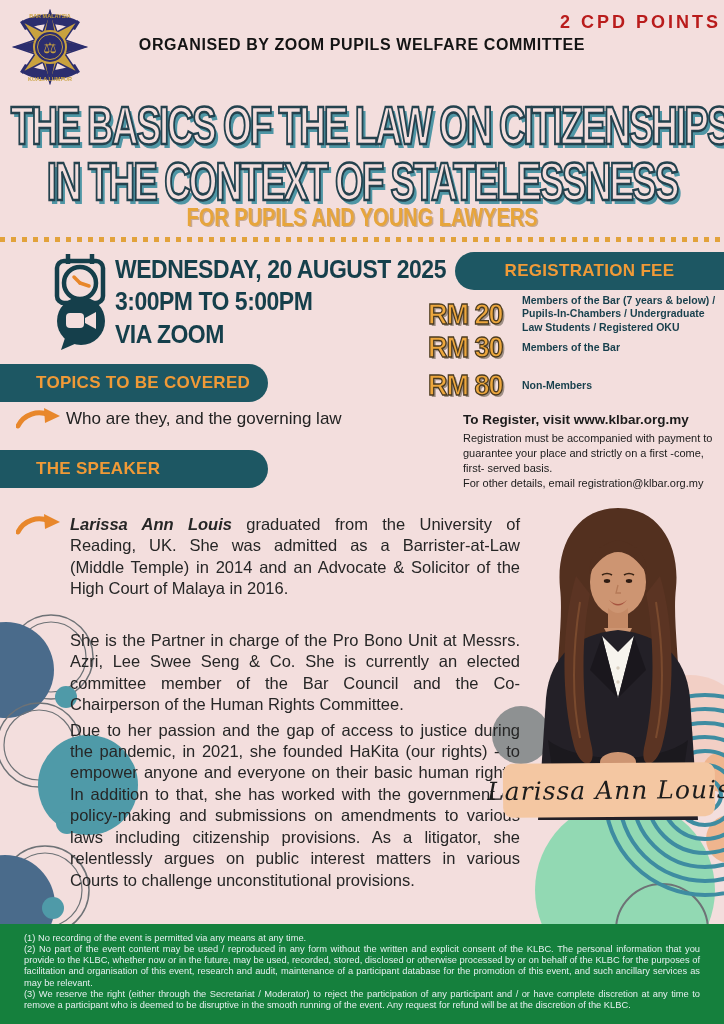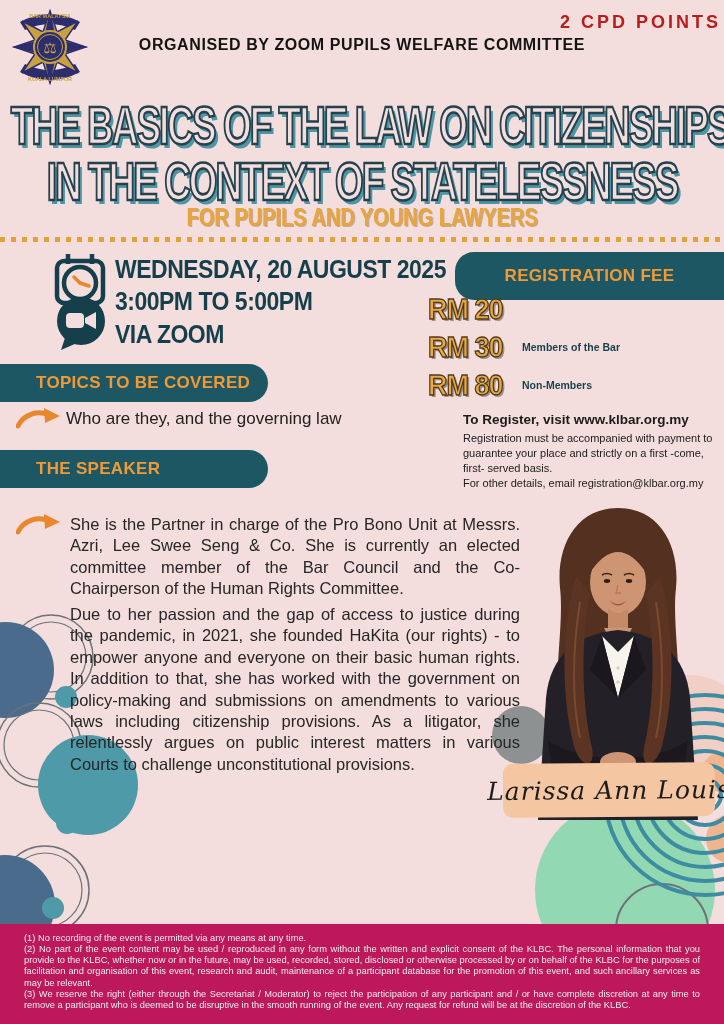--- a/index.html
+++ b/index.html
@@ -24,21 +24,21 @@
   .subtitle{left:0;right:0;top:203px;text-align:center;font-weight:800;font-size:20px;
     color:#e7a53b;text-shadow:1.5px 1.5px 0 rgba(120,70,10,.35);
     transform:scaleY(1.25);transform-origin:50% 0;z-index:2;}
   .dotline{left:0;right:0;top:237px;height:5px;z-index:2;
     background:repeating-linear-gradient(90deg,#e2a23b 0 5px,transparent 5px 11px);}
   
   .event-text{left:115px;top:253px;color:#153f4b;font-weight:800;font-size:23px;
     letter-spacing:-.5px;line-height:29px;transform:scaleY(1.12);transform-origin:0 0;z-index:2;}
   
   .pill{background:#1d5763;color:#f09a37;font-weight:800;z-index:2;display:flex;align-items:center;}
-  .pill-right{left:455px;right:0;top:252px;height:48px;border-radius:19px 0 0 19px;
+  .pill-right{left:455px;right:0;top:252px;height:38px;border-radius:19px 0 0 19px;
     justify-content:center;font-size:17px;letter-spacing:.3px;}
   .pill-left{left:0;width:268px;height:38px;border-radius:0 19px 19px 0;padding-left:36px;
     font-size:17px;letter-spacing:.3px;box-sizing:border-box;}
   .pill-topics{top:364px;} .pill-speaker{top:450px;}
   
   .fees{left:428px;top:294px;width:292px;z-index:2;}
   .fee-row{position:absolute;left:0;display:flex;align-items:center;}
   .fee-amount{width:92px;font-weight:800;font-size:27px;color:#eda73d;letter-spacing:-1px;
     -webkit-text-stroke:1.2px #4a3a20;text-shadow:2px 2px 0 rgba(57,48,28,.45);
     transform:scaleY(1.1);transform-origin:0 50%;}
@@ -55,21 +55,21 @@
     line-height:1.3;text-align:justify;}
   .bio p{margin:0 0 30px 0;}
   .bio p.p2{margin-bottom:4px;}
   .bio .bname{font-weight:800;font-style:italic;}
   
   .banner{left:503px;top:763px;width:212px;height:54px;background:#f4c7a2;border-radius:10px;
     display:flex;align-items:center;justify-content:center;z-index:4;transform:rotate(-.5deg);}
   .banner span{font-family:"DejaVu Serif", serif;font-style:italic;font-size:25px;color:#1c1c1c;
     letter-spacing:1px;white-space:nowrap;}
   
-  .footer{left:0;right:0;bottom:0;height:100px;background:#be185d;color:#e4eeee;z-index:6;
+  .footer{left:0;right:0;bottom:0;height:100px;background:#15803d;color:#e4eeee;z-index:6;
     box-sizing:border-box;padding:9px 24px 0 24px;font-size:9.3px;line-height:1.2;}
   .footer div{text-align:justify;}
   svg{display:block;}
 </style>
 </head>
 <body>
 
 <div class="poster">
 
   <svg class="abs z0" style="left:6px;top:612px" width="90" height="90">
@@ -152,20 +152,23 @@
     <div>3:00PM TO 5:00PM</div>
     <div>VIA ZOOM</div>
   </div>
 
   <div class="abs pill pill-right">
     <span>REGISTRATION FEE</span>
   </div>
   <div class="abs fees">
     <div class="fee-row" style="top:0">
       <div class="fee-amount">RM 20</div>
+      <div class="fee-label">Members of the Bar (7 years &amp; below) /
+Pupils-In-Chambers / Undergraduate
+Law Students / Registered OKU</div>
     </div>
     <div class="fee-row" style="top:38px">
       <div class="fee-amount">RM 30</div>
       <div class="fee-label">Members of the Bar</div>
     </div>
     <div class="fee-row" style="top:76px">
       <div class="fee-amount">RM 80</div>
       <div class="fee-label">Non-Members</div>
     </div>
   </div>
@@ -188,20 +191,21 @@
   <div class="abs topic-text">Who are they, and the governing law</div>
 
   <div class="abs pill pill-left pill-speaker">
     <span>THE SPEAKER</span>
   </div>
   <svg class="abs z2" style="left:16px;top:512px" width="44" height="26" viewBox="0 0 44 26">
     <path d="M2 20 C 8 8 22 4 33 9" fill="none" stroke="#e8872b" stroke-width="5" stroke-linecap="round"></path>
     <polygon points="28,2 44,10 29,17" fill="#e8872b"></polygon>
   </svg>
   <div class="abs bio">
+    <p><span class="bname">Larissa Ann Louis</span><span> graduated from the University of Reading, UK. She was admitted as a Barrister-at-Law (Middle Temple) in 2014 and an Advocate &amp; Solicitor of the High Court of Malaya in 2016.</span></p>
     <p class="p2">She is the Partner in charge of the Pro Bono Unit at Messrs. Azri, Lee Swee Seng &amp; Co. She is currently an elected committee member of the Bar Council and the Co-Chairperson of the Human Rights Committee.</p>
     <p>Due to her passion and the gap of access to justice during the pandemic, in 2021, she founded HaKita (our rights) - to empower anyone and everyone on their basic human rights. In addition to that, she has worked with the government on policy-making and submissions on amendments to various laws including citizenship provisions. As a litigator, she relentlessly argues on public interest matters in various Courts to challenge unconstitutional provisions.</p>
   </div>
 
   <svg class="abs z3" style="left:518px;top:502px" width="200" height="318" viewBox="0 0 200 318">
     <path d="M100 6 C 58 6 38 44 42 86 C 46 120 36 170 40 215 C 43 252 58 272 74 278 L 126 278 C 142 272 157 252 160 215 C 164 170 154 120 158 86 C 162 44 142 6 100 6 Z" fill="#53301f"></path>
     <ellipse cx="100" cy="80" rx="28" ry="34" fill="#cd9572"></ellipse>
     <path d="M71 72 Q 100 28 129 72 Q 129 44 100 38 Q 71 44 71 72 Z" fill="#53301f"></path>
     <path d="M84 73 Q 89 70 94 73" stroke="#3a2415" stroke-width="1.6" fill="none"></path>
     <path d="M106 73 Q 111 70 116 73" stroke="#3a2415" stroke-width="1.6" fill="none"></path>

